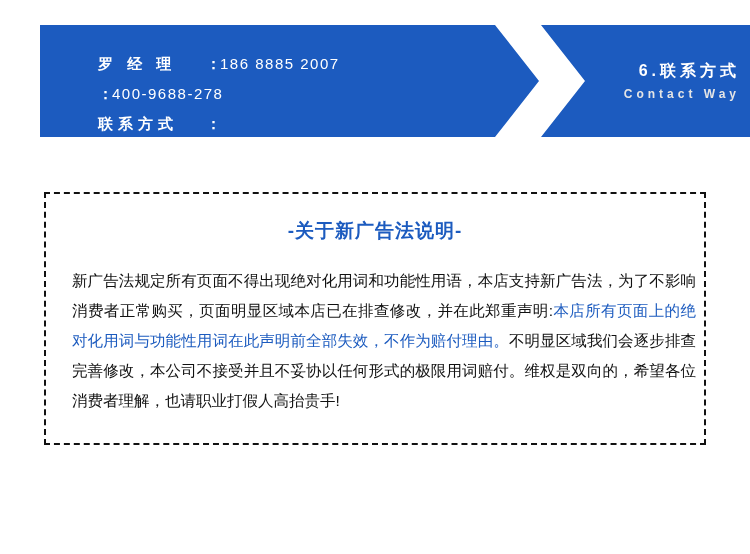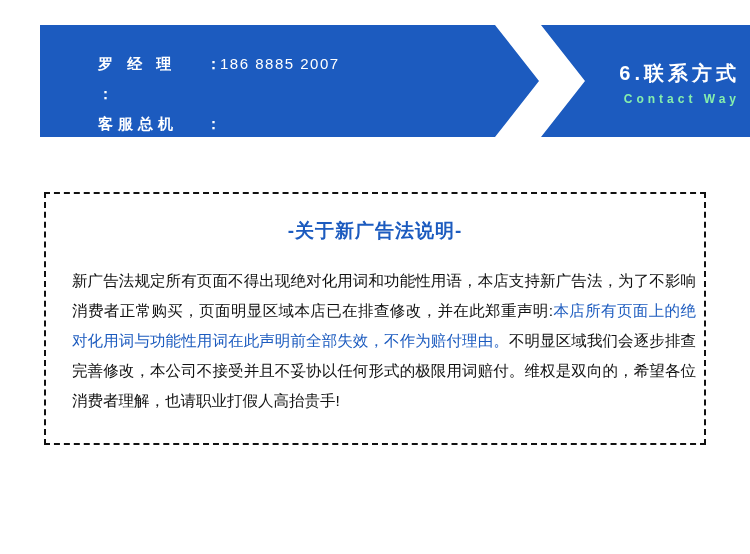--- a/index.html
+++ b/index.html
@@ -67,27 +67,27 @@
   }
 
   .banner-title-wrap {
     position: absolute;
     right: 26px;
     top: 36px;
     text-align: right;
   }
   .banner-title {
     color: #ffffff;
-    font-size: 20px;
+    font-size: 16px;
     font-weight: 700;
     letter-spacing: 4px;
     line-height: 1.2;
   }
   .banner-subtitle {
-    color: #86efac;
+    color: #e5e5e5;
     font-size: 12px;
     font-weight: 700;
     letter-spacing: 4px;
     margin-top: 7px;
   }
 
   
   .notice-box {
     position: absolute;
     left: 44px;
@@ -124,23 +124,24 @@
   <div class="banner-notch"></div>
 
   <div class="contact-list">
     <div class="contact-row">
       <span class="contact-label">罗 经 理</span>
       <span class="contact-colon">：</span>
       <span class="contact-value">186 8885 2007</span>
     </div>
     <div class="contact-row">
       <span class="contact-colon">：</span>
+      <span class="contact-value">400-9688-278</span>
     </div>
     <div class="contact-row">
-      <span class="contact-label">客服总机</span>
+      <span class="contact-label">联系方式</span>
       <span class="contact-colon">：</span>
     </div>
   </div>
 
   <div class="banner-title-wrap">
     <div class="banner-title">6.联系方式</div>
     <div class="banner-subtitle">Contact Way</div>
   </div>
 </div>
 

